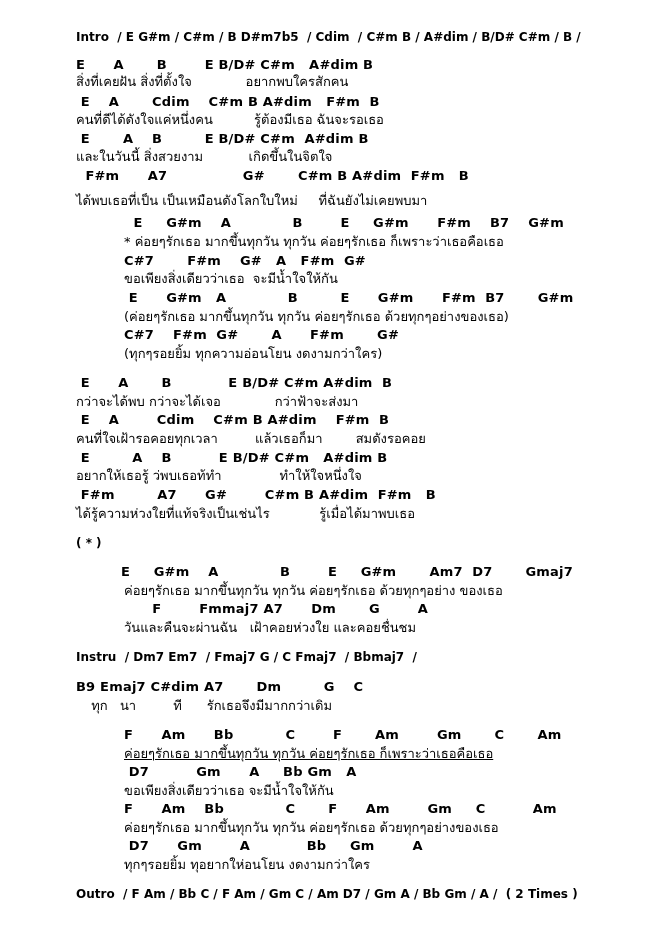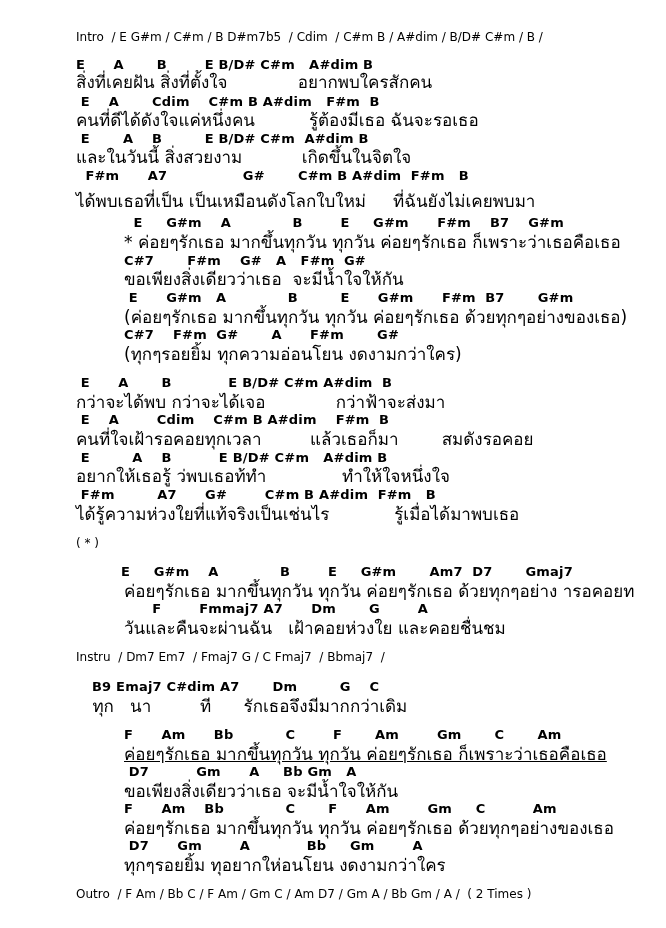--- a/index.html
+++ b/index.html
@@ -1,21 +1,21 @@
 <!DOCTYPE html>
 <html><head>
 <meta charset="utf-8">
 <style>
   html, body { margin: 0; padding: 0; background: #ffffff; }
   body { width: 666px; height: 928px; position: relative; overflow: hidden;
          font-family: "DejaVu Sans", "Liberation Sans", sans-serif; color: #000; }
   .ln { position: absolute; white-space: pre; line-height: 16px; }
   .chord { font-weight: bold; font-size: 13px; letter-spacing: 0.2px; }
-  .lyric { font-size: 17px; }
-  .hdr { font-weight: normal; font-size: 12px; }
+  .lyric { font-size: 13px; }
+  .hdr { font-weight: bold; font-size: 12px; }
 </style>
 </head>
 <body>
 
 <div class="ln hdr" style="left:76px;top:29px;">Intro  / E G#m / C#m / B D#m7b5  / Cdim  / C#m B / A#dim / B/D# C#m / B /</div>
 
 <div class="ln chord" style="left:76px;top:57px;">E      A       B        E B/D# C#m   A#dim B</div>
 <div class="ln lyric" style="left:76px;top:74px;">สิ่งที่เคยฝัน สิ่งที่ตั้งใจ             อยากพบใครสักคน</div>
 <div class="ln chord" style="left:76px;top:94px;"> E    A       Cdim    C#m B A#dim   F#m  B</div>
 <div class="ln lyric" style="left:76px;top:112px;">คนที่ดีได้ดังใจแค่หนึ่งคน          รู้ต้องมีเธอ ฉันจะรอเธอ</div>
@@ -38,27 +38,27 @@
 <div class="ln chord" style="left:76px;top:412px;"> E    A        Cdim    C#m B A#dim    F#m  B</div>
 <div class="ln lyric" style="left:76px;top:431px;">คนที่ใจเฝ้ารอคอยทุกเวลา         แล้วเธอก็มา        สมดังรอคอย</div>
 <div class="ln chord" style="left:76px;top:450px;"> E         A    B          E B/D# C#m   A#dim B</div>
 <div class="ln lyric" style="left:76px;top:468px;">อยากให้เธอรู้ ว่พบเธอท้ทำ              ทำให้ใจหนึ่งใจ</div>
 <div class="ln chord" style="left:76px;top:487px;"> F#m         A7      G#        C#m B A#dim  F#m   B</div>
 <div class="ln lyric" style="left:76px;top:506px;">ได้รู้ความห่วงใยที่แท้จริงเป็นเช่นไร            รู้เมื่อได้มาพบเธอ</div>
 
 <div class="ln hdr" style="left:76px;top:535px;">( * )</div>
 
 <div class="ln chord" style="left:121px;top:564px;">E     G#m    A             B        E     G#m       Am7  D7       Gmaj7</div>
-<div class="ln lyric" style="left:124px;top:583px;">ค่อยๆรักเธอ มากขึ้นทุกวัน ทุกวัน ค่อยๆรักเธอ ด้วยทุกๆอย่าง ารอคอยท</div>
+<div class="ln lyric" style="left:124px;top:583px;">ค่อยๆรักเธอ มากขึ้นทุกวัน ทุกวัน ค่อยๆรักเธอ ด้วยทุกๆอย่าง ของเธอ</div>
 <div class="ln chord" style="left:124px;top:601px;">      F        Fmmaj7 A7      Dm       G        A</div>
 <div class="ln lyric" style="left:124px;top:620px;text-align:right;">วันและคืนจะผ่านฉัน   เฝ้าคอยห่วงใย และคอยชื่นชม</div>
 
 <div class="ln hdr" style="left:76px;top:649px;">Instru  / Dm7 Em7  / Fmaj7 G / C Fmaj7  / Bbmaj7  /</div>
 
-<div class="ln chord" style="left:92px;top:679px;">B9 Emaj7 C#dim A7       Dm         G    C</div>
+<div class="ln chord" style="left:76px;top:679px;">B9 Emaj7 C#dim A7       Dm         G    C</div>
 <div class="ln lyric" style="left:76px;top:698px;margin-left:11px;"> ทุก   นา         ที      รักเธอจึงมีมากกว่าเดิม</div>
 
 <div class="ln chord" style="left:124px;top:727px;">F      Am      Bb           C        F       Am        Gm       C       Am</div>
 <div class="ln lyric" style="left:124px;top:746px;text-decoration:underline;">ค่อยๆรักเธอ มากขึ้นทุกวัน ทุกวัน ค่อยๆรักเธอ ก็เพราะว่าเธอคือเธอ</div>
 <div class="ln chord" style="left:124px;top:764px;"> D7          Gm      A     Bb Gm   A</div>
 <div class="ln lyric" style="left:124px;top:783px;">ขอเพียงสิ่งเดียวว่าเธอ จะมีน้ำใจให้กัน</div>
 <div class="ln chord" style="left:124px;top:801px;">F      Am    Bb             C       F      Am        Gm     C          Am</div>
 <div class="ln lyric" style="left:124px;top:820px;">ค่อยๆรักเธอ มากขึ้นทุกวัน ทุกวัน ค่อยๆรักเธอ ด้วยทุกๆอย่างของเธอ</div>
 <div class="ln chord" style="left:124px;top:838px;"> D7      Gm        A            Bb     Gm        A</div>
 <div class="ln lyric" style="left:124px;top:857px;">ทุกๆรอยยิ้ม ทุอยากให่อนโยน งดงามกว่าใคร</div>

